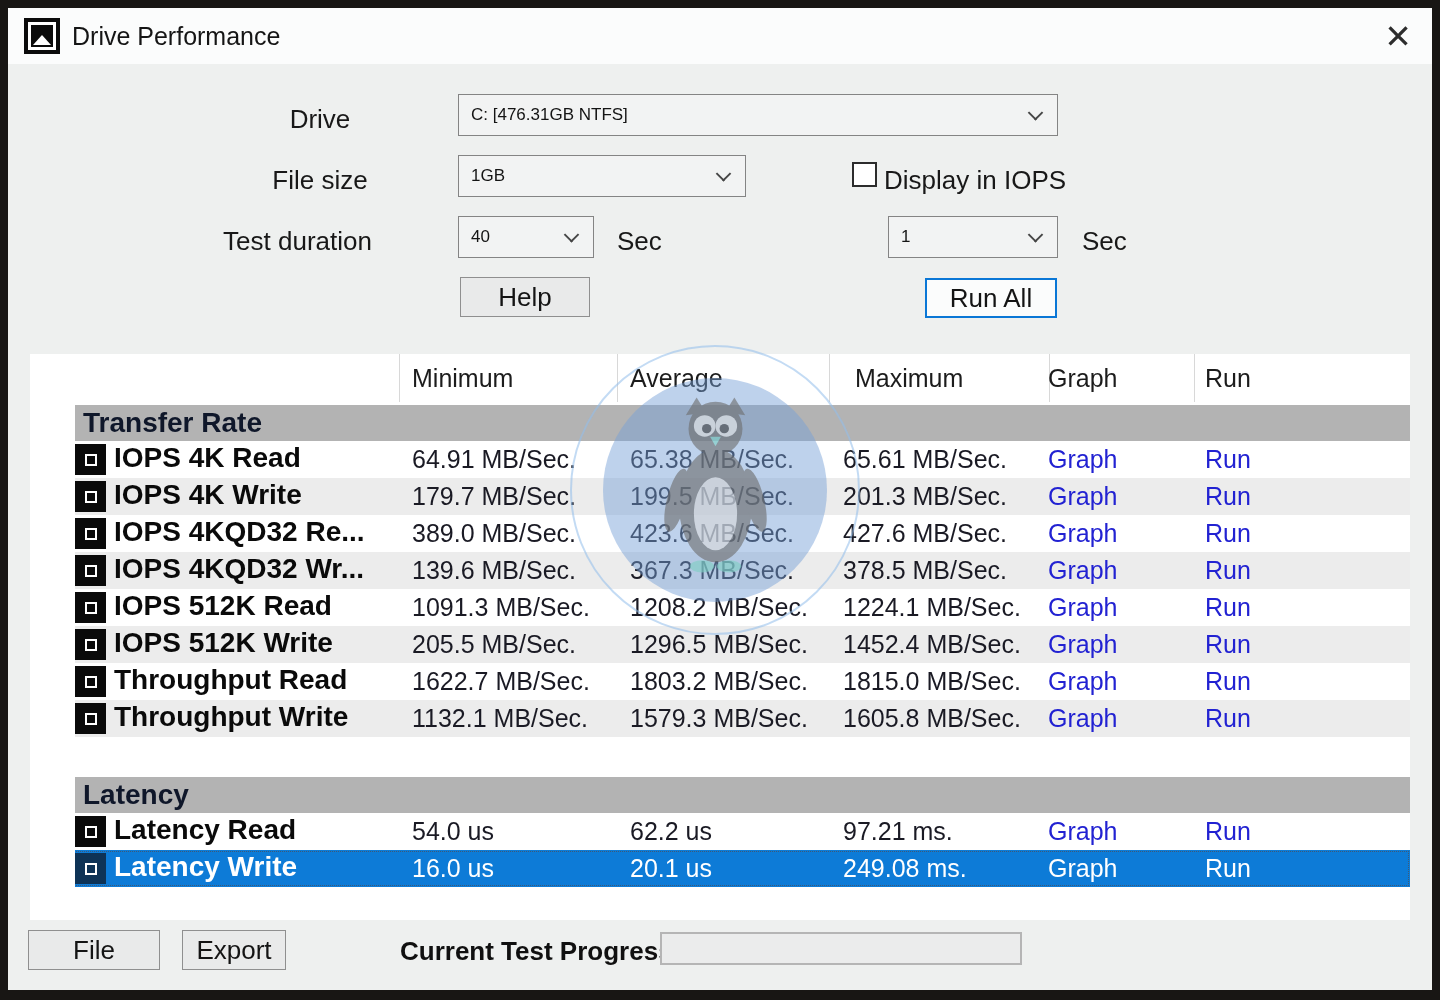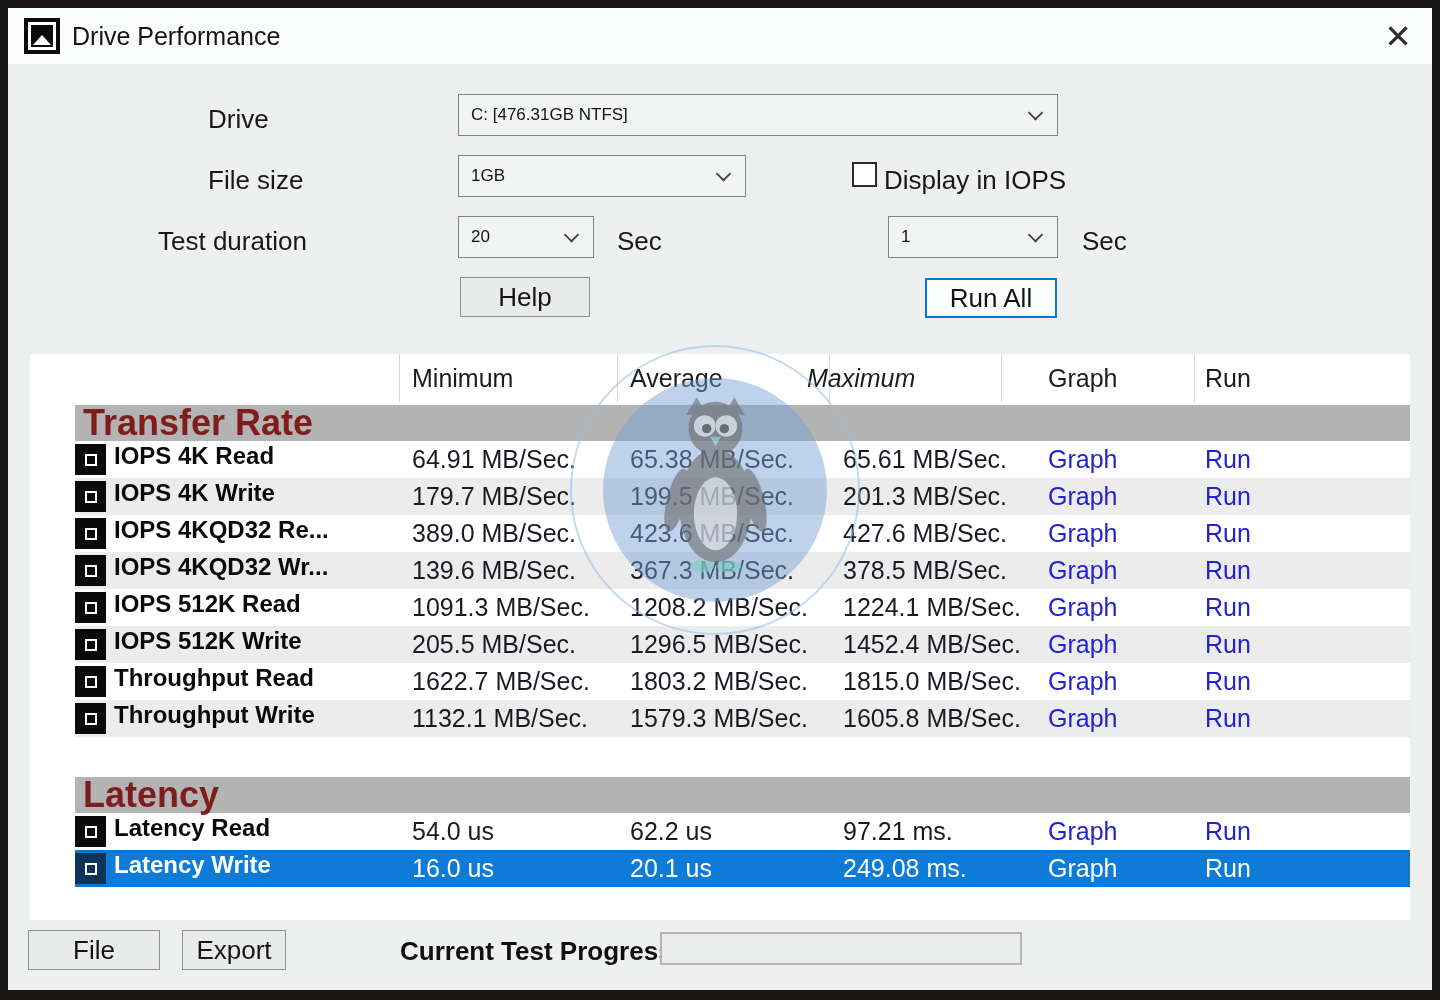--- a/index.html
+++ b/index.html
@@ -19,21 +19,21 @@
   .app-icon::after  { content:""; position:absolute; left:9px; bottom:9px;
               border-left:9px solid transparent; border-right:9px solid transparent;
               border-bottom:10px solid #fff; }
   .win-title { position:absolute; left:64px; top:14px; font-size:25px; color:#151515; }
   .close-btn { position:absolute; right:10px; top:4px; width:48px; height:48px;
                display:flex; align-items:center; justify-content:center;
                font-size:33px; font-weight:300; color:#2d2d2d; cursor:pointer;
                background:transparent; border:none; }
 
   
-  .flabel { position:absolute; font-size:26px; color:#181818; text-align:left;
+  .flabel { position:absolute; font-size:26px; color:#181818; text-align:center;
             white-space:nowrap; }
   .dd { position:absolute; background:#f2f3f3; border:1px solid #848484;
         font-size:17px; color:#141414; display:flex; align-items:center;
         padding-left:12px; cursor:default; }
   .chev { position:absolute; right:16px; top:50%; width:11px; height:11px;
           border-right:2px solid #454545; border-bottom:2px solid #454545;
           transform:translateY(-70%) rotate(45deg); }
   .cb { position:absolute; width:25px; height:25px; background:#fff;
         border:2px solid #2c2c2c; cursor:pointer; }
   .btn { position:absolute; background:#e9eaea; border:1px solid #8f8f8f;
@@ -42,38 +42,38 @@
   .btn-primary { background:#fbfcfc; border:2px solid var(--accent,#0a77d6); }
 
   
   .table { position:absolute; left:22px; top:334px; width:1380px; height:566px;
            background:#ffffff;margin-top:12px; }
   .th { position:absolute; top:0; height:48px; border-right:1px solid #d8d8d8;
         font-size:25px; color:#1c1c1c; display:flex; align-items:center; }
   .c-label { left:0;      width:370px; }
   .c-min   { left:370px;  width:218px; padding-left:12px; }
   .c-avg   { left:588px;  width:212px; padding-left:12px; }
-  .c-max   { left:764px;  width:208px; padding-left:13px;font-style:italic; }
+  .c-max   { left:812px;  width:208px; padding-left:13px; }
   .c-graph { left:1008px; width:157px; padding-left:10px; }
   .c-run   { left:1165px; width:215px; padding-left:10px; border-right:none; }
 
   #sections { position:absolute; left:0; top:51px; width:1380px; }
   .section + .section { margin-top:40px; }
   .section-title { margin-left:45px; width:1335px; height:36px;
-        background:var(--section-header,#b3b3b3); font-size:36px; font-weight:bold;
-        color:#7f1d1d; display:flex; align-items:center; padding-left:8px; }
+        background:var(--section-header,#b3b3b3); font-size:28px; font-weight:bold;
+        color:#0f172a; display:flex; align-items:center; padding-left:8px; }
   .row { position:relative; margin-left:45px; width:1335px; height:37px; }
   .row.alt { background:#ececec; }
   .row.selected { background:var(--selected-row,#0d7bd7); outline:1px dotted #3f5a75;
                   outline-offset:-2px; }
   .ricon { position:absolute; left:0; top:3px; width:31px; height:31px; background:#0a0a0a; }
   .ricon::after { content:""; position:absolute; left:10px; top:10px; width:8px;
                   height:8px; border:2px solid #fff; }
   .selected .ricon { background:#0e3356; }
-  .rlabel { position:absolute; left:39px; top:1px; font-size:24px; font-weight:bold;
+  .rlabel { position:absolute; left:39px; top:1px; font-size:28px; font-weight:bold;
             color:#0a0a0a; white-space:nowrap; }
   .v { position:absolute; top:4px; font-size:25px; color:#1a1a24; white-space:nowrap; }
   .v-min { left:337px; }  .v-avg { left:555px; }  .v-max { left:768px; }
   .lnk { position:absolute; top:4px; font-size:25px; color:var(--link,#2222d2);
          cursor:pointer; }
   .l-graph { left:973px; }  .l-run { left:1130px; }
   .selected .rlabel, .selected .v, .selected .lnk { color:#ffffff; }
 
   
   .progress { position:absolute; left:652px; top:924px; width:362px; height:33px;
@@ -115,21 +115,21 @@
   <div class="flabel" style="left:200px;top:157px;width:224px">File size</div>
   <div class="dd" style="left:450px;top:147px;width:288px;height:42px">
     <span>1GB</span>
     <span class="chev"></span>
   </div>
   <span class="cb" style="left:844px;top:154px"></span>
   <div class="flabel" style="left:876px;top:157px;text-align:left">Display in IOPS</div>
 
   <div class="flabel" style="left:150px;top:218px;width:279px">Test duration</div>
   <div class="dd" style="left:450px;top:208px;width:136px;height:42px">
-    <span>20</span>
+    <span>40</span>
     <span class="chev"></span>
   </div>
   <div class="flabel" style="left:609px;top:218px;text-align:left">Sec</div>
 
   <div class="dd" style="left:880px;top:208px;width:170px;height:42px">
     <span>1</span>
     <span class="chev"></span>
   </div>
   <div class="flabel" style="left:1074px;top:218px;text-align:left">Sec</div>
 

